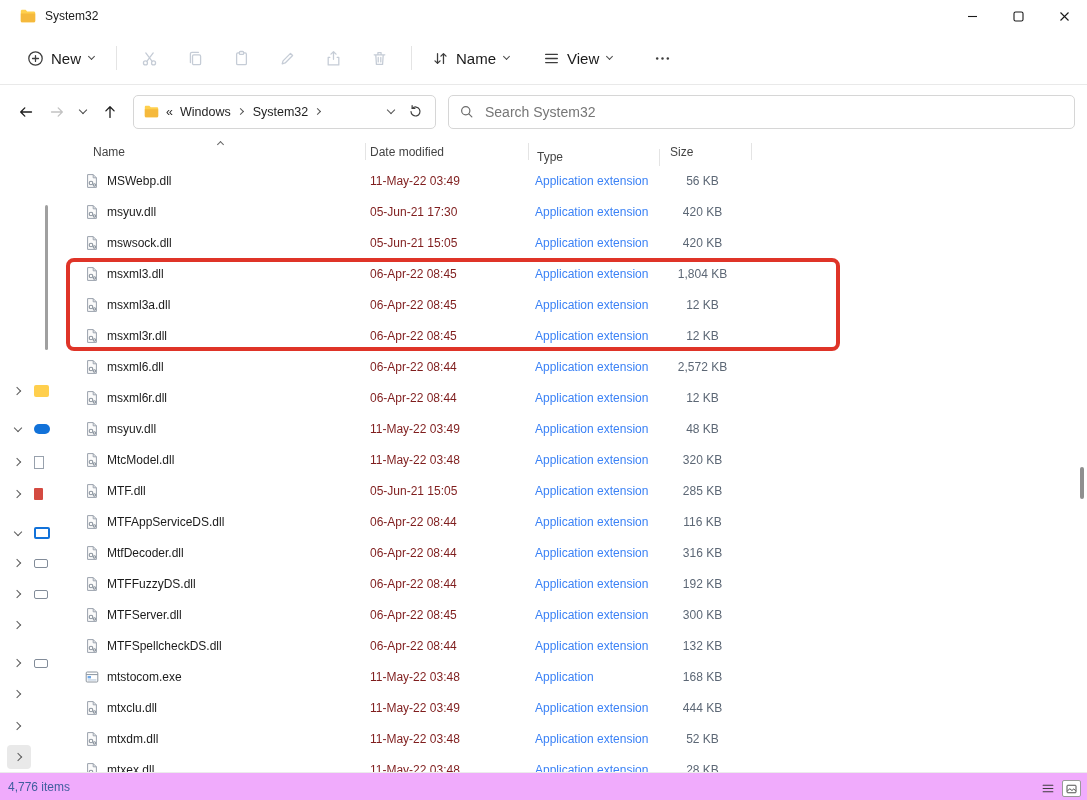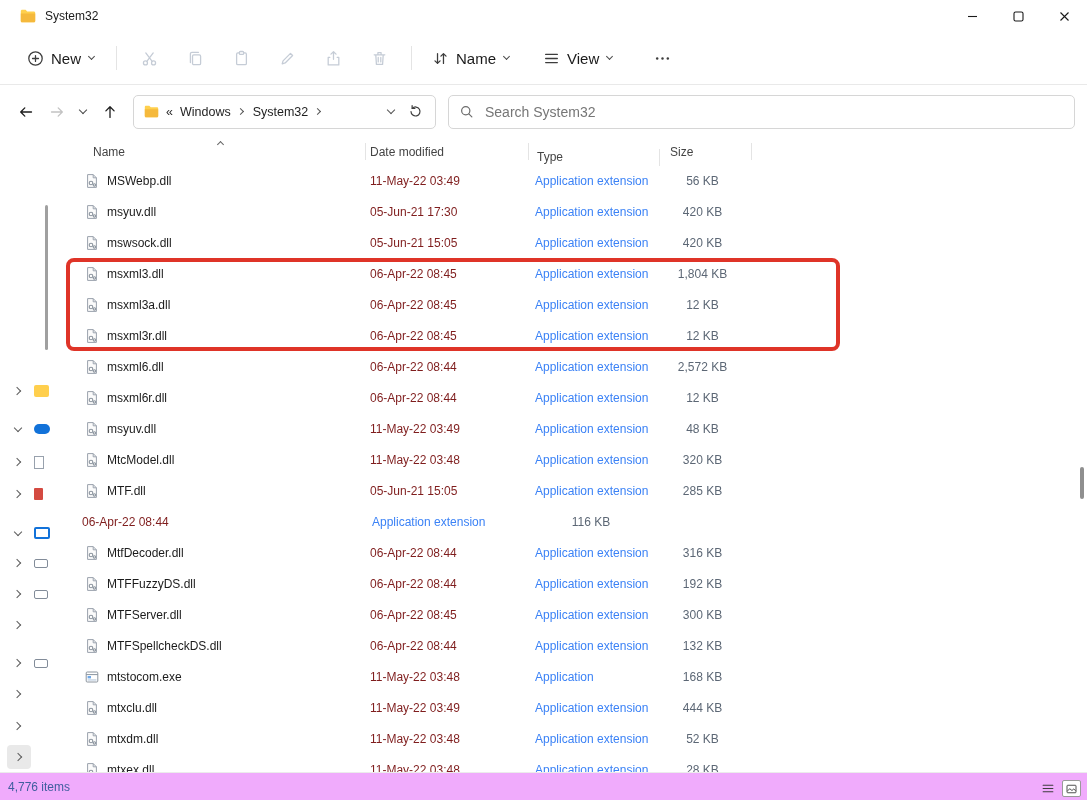--- a/index.html
+++ b/index.html
@@ -545,20 +545,32 @@
 
       </span>
       <span>MTF.dll</span>
     </div>
     <div class="cell-date">05-Jun-21 15:05</div>
     <div class="cell-type">Application extension</div>
     <div class="cell-size">285 KB</div>
   </div>
 
   <div class="file-row grid-cols">
+    <div class="cell-name">
+      <span class="ficon">
+        <svg class="icon-dll" width="16" height="16" viewBox="0 0 16 16">
+          <path d="M3.6 1.6h5.6l3.2 3.2v9.6H3.6z" fill="#fbfbfb" stroke="#9aa2ad"></path>
+          <path d="M9.2 1.6v3.2h3.2" fill="none" stroke="#9aa2ad"></path>
+          <circle cx="7" cy="10" r="1.8" fill="none" stroke="#8b949e" stroke-width="1.1"></circle>
+          <circle cx="10.4" cy="11.9" r="1.2" fill="none" stroke="#8b949e" stroke-width="1.1"></circle>
+        </svg>
+
+      </span>
+      <span>MTFAppServiceDS.dll</span>
+    </div>
     <div class="cell-date">06-Apr-22 08:44</div>
     <div class="cell-type">Application extension</div>
     <div class="cell-size">116 KB</div>
   </div>
 
   <div class="file-row grid-cols">
     <div class="cell-name">
       <span class="ficon">
         <svg class="icon-dll" width="16" height="16" viewBox="0 0 16 16">
           <path d="M3.6 1.6h5.6l3.2 3.2v9.6H3.6z" fill="#fbfbfb" stroke="#9aa2ad"></path>

